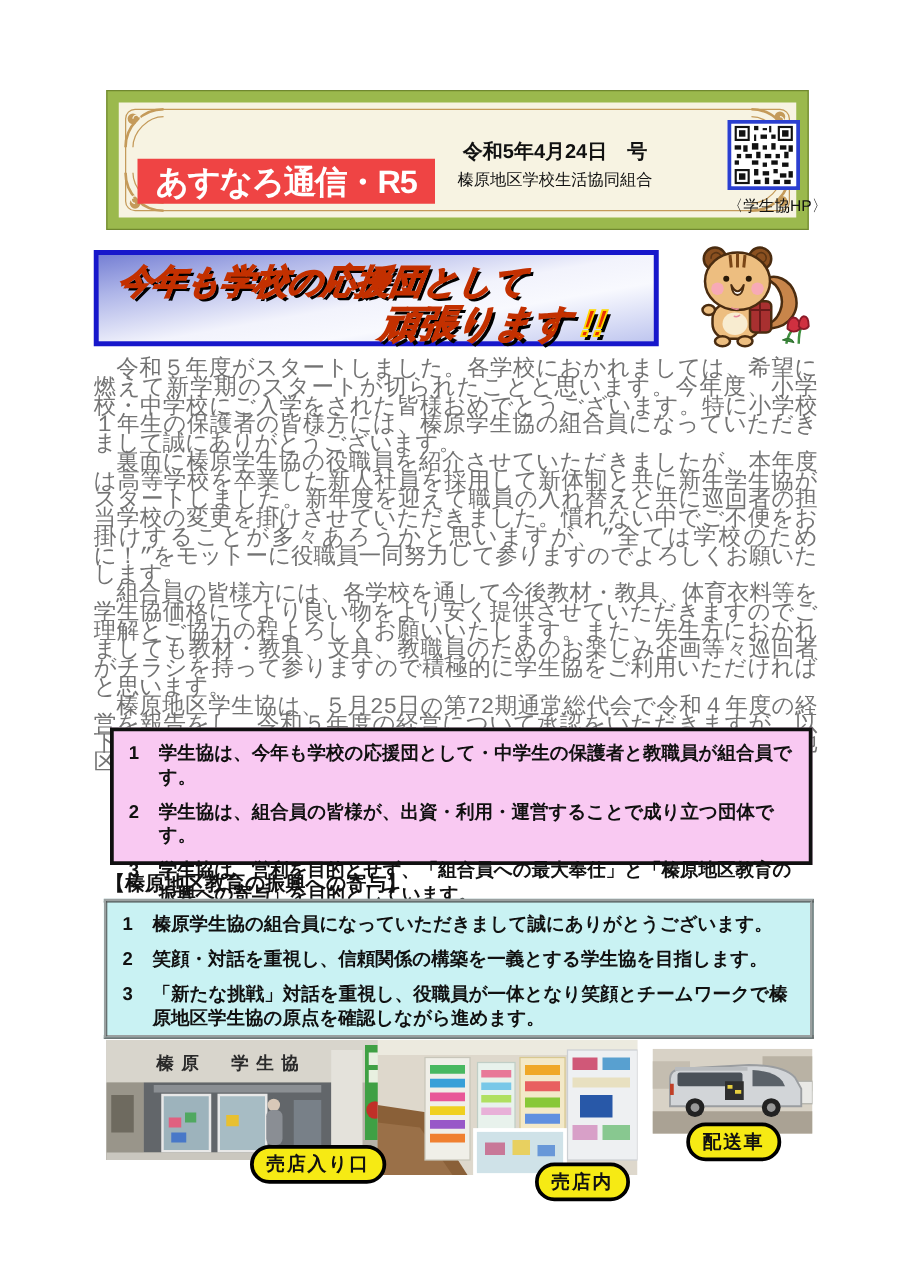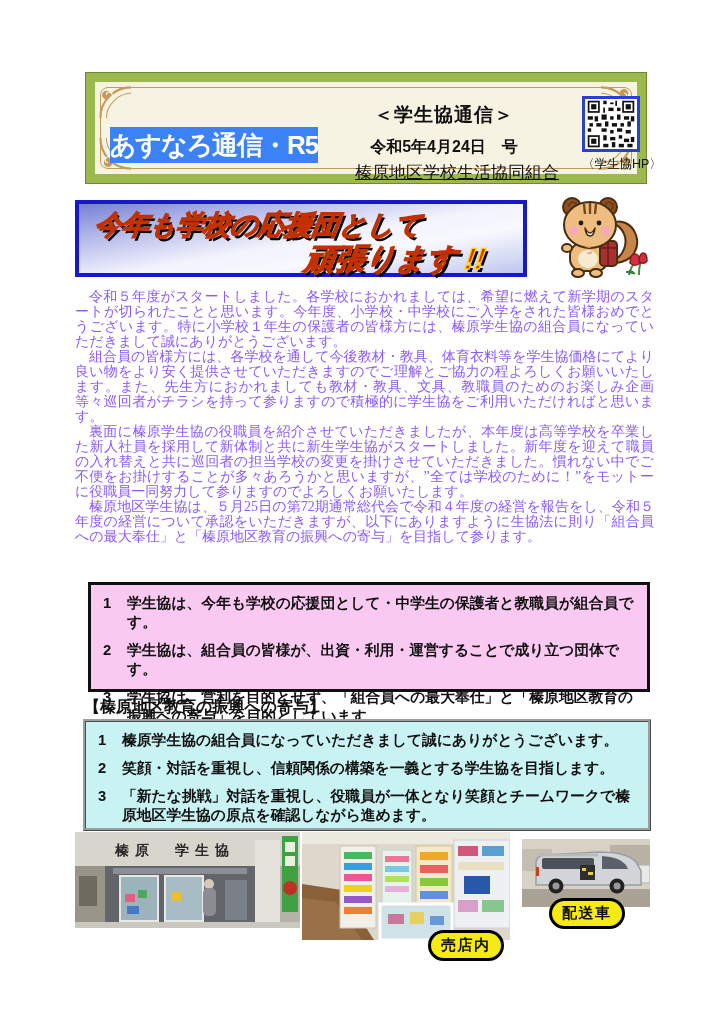--- a/index.html
+++ b/index.html
@@ -9,64 +9,64 @@
   
   .frame{position:absolute;left:85px;top:72px;width:562px;height:112px;
          background:#9bb94d;border:1px solid #70882f;box-sizing:border-box;}
   .frame-inner{position:absolute;inset:9px;background:#f7f3e2;}
   .gold-line{position:absolute;inset:5px;border:1.5px solid #c49a5a;border-radius:8px;pointer-events:none;}
   .corner{position:absolute;width:34px;height:34px;}
   .corner.tl{left:2px;top:2px;}
   .corner.tr{right:2px;top:2px;transform:rotate(90deg);}
   .corner.br{right:2px;bottom:2px;transform:rotate(180deg);}
   .corner.bl{left:2px;bottom:2px;transform:rotate(270deg);}
-  .title-box{position:absolute;left:15px;top:45px;width:208px;height:36px;background:#3b82f6;
+  .title-box{position:absolute;left:15px;top:45px;width:238px;height:36px;background:#ef4444;
              display:flex;align-items:center;justify-content:center;}
   .title-box span{color:#fff;font-weight:bold;font-size:26px;letter-spacing:-1px;white-space:nowrap;}
   .head-col{position:absolute;left:260px;top:20px;width:178px;text-align:center;}
   .head-label{font-size:19px;font-weight:bold;letter-spacing:1px;}
   .head-date{font-size:16px;font-weight:bold;margin-top:9px;}
-  .head-org{font-size:17px;margin-top:3px;white-space:nowrap;text-decoration:underline;}
+  .head-org{font-size:13px;margin-top:3px;white-space:nowrap;}
   .qr-wrap{position:absolute;left:487px;top:14px;width:66px;}
   .qr-border{display:inline-block;border:3px solid #2b3fd0;background:#fff;line-height:0;}
   .qr-caption{font-size:12.5px;margin-top:3px;white-space:nowrap;}
 
   
   .banner{position:absolute;left:75px;top:200px;width:452px;height:77px;box-sizing:border-box;
           border:4px solid #1717cb;
           background:linear-gradient(170deg,#7680d4 0%,#aeb5e8 22%,#f2f3fc 52%,#f8f9fe 68%,#bfc6ef 100%);}
   .banner-line{position:absolute;font-weight:bold;font-style:italic;white-space:nowrap;
           color:#ffd900;-webkit-text-stroke:1.4px #c33000;
           text-shadow:3px 3px 0 #000;transform:skewX(-8deg);}
   .banner-line1{left:16px;top:3px;font-size:27px;}
   .banner-line2{left:226px;top:35px;font-size:30px;}
   .bang{color:#e83000;-webkit-text-stroke:1.4px #ffd900;margin-left:8px;}
 
   .mascot{position:absolute;left:536px;top:195px;width:114px;height:86px;}
 
   
   .bodytext{position:absolute;left:75px;top:289px;width:579px;
-            font-family:Liberation Serif, serif;
-            font-size:14px;line-height:15px;text-align:justify;color:#8b5cf6;}
+            font-family:Liberation Mono, monospace;
+            font-size:18px;line-height:15px;text-align:justify;color:#737373;}
   .bodytext p{margin:0;text-indent:1em;}
 
   
   .sec-heading{position:absolute;font-size:16px;font-weight:bold;white-space:nowrap;}
   .h1pos{left:92px;top:558px;}
   .h2pos{left:84px;top:697px;}
   .box{position:absolute;box-sizing:border-box;padding:9px 12px 6px 12px;}
   .box.pink{left:88px;top:582px;width:562px;height:110px;background:#f9c9f2;border:3px solid #101010;}
   .box.blue{left:83px;top:719px;width:568px;height:112px;background:#c9f2f3;border:3px ridge #9aa0a0;}
   .item{display:flex;font-size:14.8px;font-weight:bold;line-height:19px;margin-bottom:9px;}
   .item .num{width:24px;flex:none;}
   .item .txt{flex:1;}
 
   
   .photo{position:absolute;line-height:0;}
-  .p1{left:75px;top:832px;width:218px;height:96px;}
+  .p1{left:85px;top:832px;width:218px;height:96px;}
   .p2{left:302px;top:832px;width:208px;height:108px;}
   .p3{left:522px;top:839px;width:128px;height:68px;}
   .caption{position:absolute;background:#f6ea14;border:3px solid #000;border-radius:17px;
            font-size:15px;font-weight:bold;letter-spacing:1.5px;padding:3px 10px;white-space:nowrap;}
   .cap1{left:200px;top:916px;}
   .cap2{left:428px;top:908px;margin-top:22px;}
   .cap3{left:549px;top:898px;}
 </style>
 </head>
 <body>
@@ -99,21 +99,20 @@
         <path d="M40,11 C25,11 11,25 11,40" fill="none" stroke="#c49a5a" stroke-width="1.2"></path>
         <circle cx="11" cy="13" r="5" fill="#c49a5a"></circle>
         <path d="M11,13 a3.5,3.5 0 1,1 3.5,3.5" stroke="#f7f3e2" stroke-width="1.2" fill="none"></path>
       </svg>
 
       <div class="title-box">
         <span>あすなろ通信・R5</span>
       </div>
 
       <div class="head-col">
-        <div class="head-label">＜学生協通信＞</div>
         <div class="head-date">令和5年4月24日　号</div>
         <div class="head-org">榛原地区学校生活協同組合</div>
       </div>
 
       <div class="qr-wrap">
         <span class="qr-border">
           <svg width="52" height="50" viewBox="0 0 29 29">
             <rect width="29" height="29" fill="#fff"></rect>
             <g fill="#111">
               <rect x="1" y="1" width="7" height="7"></rect>
@@ -199,22 +198,22 @@
       <path d="M49,51 q3,2 6,1 M51,58 q3,1 5,-1" fill="none" stroke="#e889a0" stroke-width="1.2"></path>
       <path d="M93,80 q2,-9 6,-12 M103,80 q0,-9 2,-13" fill="none" stroke="#3f8f3f" stroke-width="2"></path>
       <path d="M90,77 q7,-3 9,2 z" fill="#3f8f3f" stroke="#2f6f2f" stroke-width="1"></path>
       <path d="M94,68 c0,-7 3,-9 5,-9 c2,0 5,2 5,9 c-3,3 -7,3 -10,0 z" fill="#d03040" stroke="#8a1a28" stroke-width="1.5"></path>
       <path d="M103,66 c0,-6 3,-8 4,-8 c2,0 4,2 4,8 c-2,3 -6,3 -8,0 z" fill="#d03040" stroke="#8a1a28" stroke-width="1.5"></path>
     </g>
   </svg>
 
   <div class="bodytext">
     <p>令和５年度がスタートしました。各学校におかれましては、希望に燃えて新学期のスタートが切られたことと思います。今年度、小学校・中学校にご入学をされた皆様おめでとうございます。特に小学校１年生の保護者の皆様方には、榛原学生協の組合員になっていただきまして誠にありがとうございます。</p>
+    <p>裏面に榛原学生協の役職員を紹介させていただきましたが、本年度は高等学校を卒業した新人社員を採用して新体制と共に新生学生協がスタートしました。新年度を迎えて職員の入れ替えと共に巡回者の担当学校の変更を掛けさせていただきました。慣れない中でご不便をお掛けすることが多々あろうかと思いますが、”全ては学校のために！”をモットーに役職員一同努力して参りますのでよろしくお願いたします。</p>
     <p>組合員の皆様方には、各学校を通して今後教材・教具、体育衣料等を学生協価格にてより良い物をより安く提供させていただきますのでご理解とご協力の程よろしくお願いいたします。また、先生方におかれましても教材・教具、文具、教職員のためのお楽しみ企画等々巡回者がチラシを持って参りますので積極的に学生協をご利用いただければと思います。</p>
-    <p>裏面に榛原学生協の役職員を紹介させていただきましたが、本年度は高等学校を卒業した新人社員を採用して新体制と共に新生学生協がスタートしました。新年度を迎えて職員の入れ替えと共に巡回者の担当学校の変更を掛けさせていただきました。慣れない中でご不便をお掛けすることが多々あろうかと思いますが、”全ては学校のために！”をモットーに役職員一同努力して参りますのでよろしくお願いたします。</p>
     <p>榛原地区学生協は、５月25日の第72期通常総代会で令和４年度の経営を報告をし、令和５年度の経営について承認をいただきますが、以下にありますように生協法に則り「組合員への最大奉仕」と「榛原地区教育の振興への寄与」を目指して参ります。</p>
   </div>
 
   <div class="box pink">
     <div class="item">
       <span class="num">1</span>
       <span class="txt">学生協は、今年も学校の応援団として・中学生の保護者と教職員が組合員です。</span>
     </div>
     <div class="item">
       <span class="num">2</span>
@@ -321,16 +320,17 @@
       <rect x="60" y="29" width="4" height="3" fill="#e8d040"></rect>
         <rect x="66" y="33" width="5" height="3" fill="#e8d040"></rect>
       <rect x="14" y="28" width="3" height="9" fill="#c04028"></rect>
       <circle cx="34" cy="47" r="7.5" fill="#222"></circle>
         <circle cx="34" cy="47" r="3.5" fill="#999"></circle>
       <circle cx="95" cy="47" r="7.5" fill="#222"></circle>
         <circle cx="95" cy="47" r="3.5" fill="#999"></circle>
     </svg>
   </div>
 
+  <div class="caption cap1">売店入り口</div>
   <div class="caption cap2">売店内</div>
   <div class="caption cap3">配送車</div>
 
 </div>
 
 </body></html>

